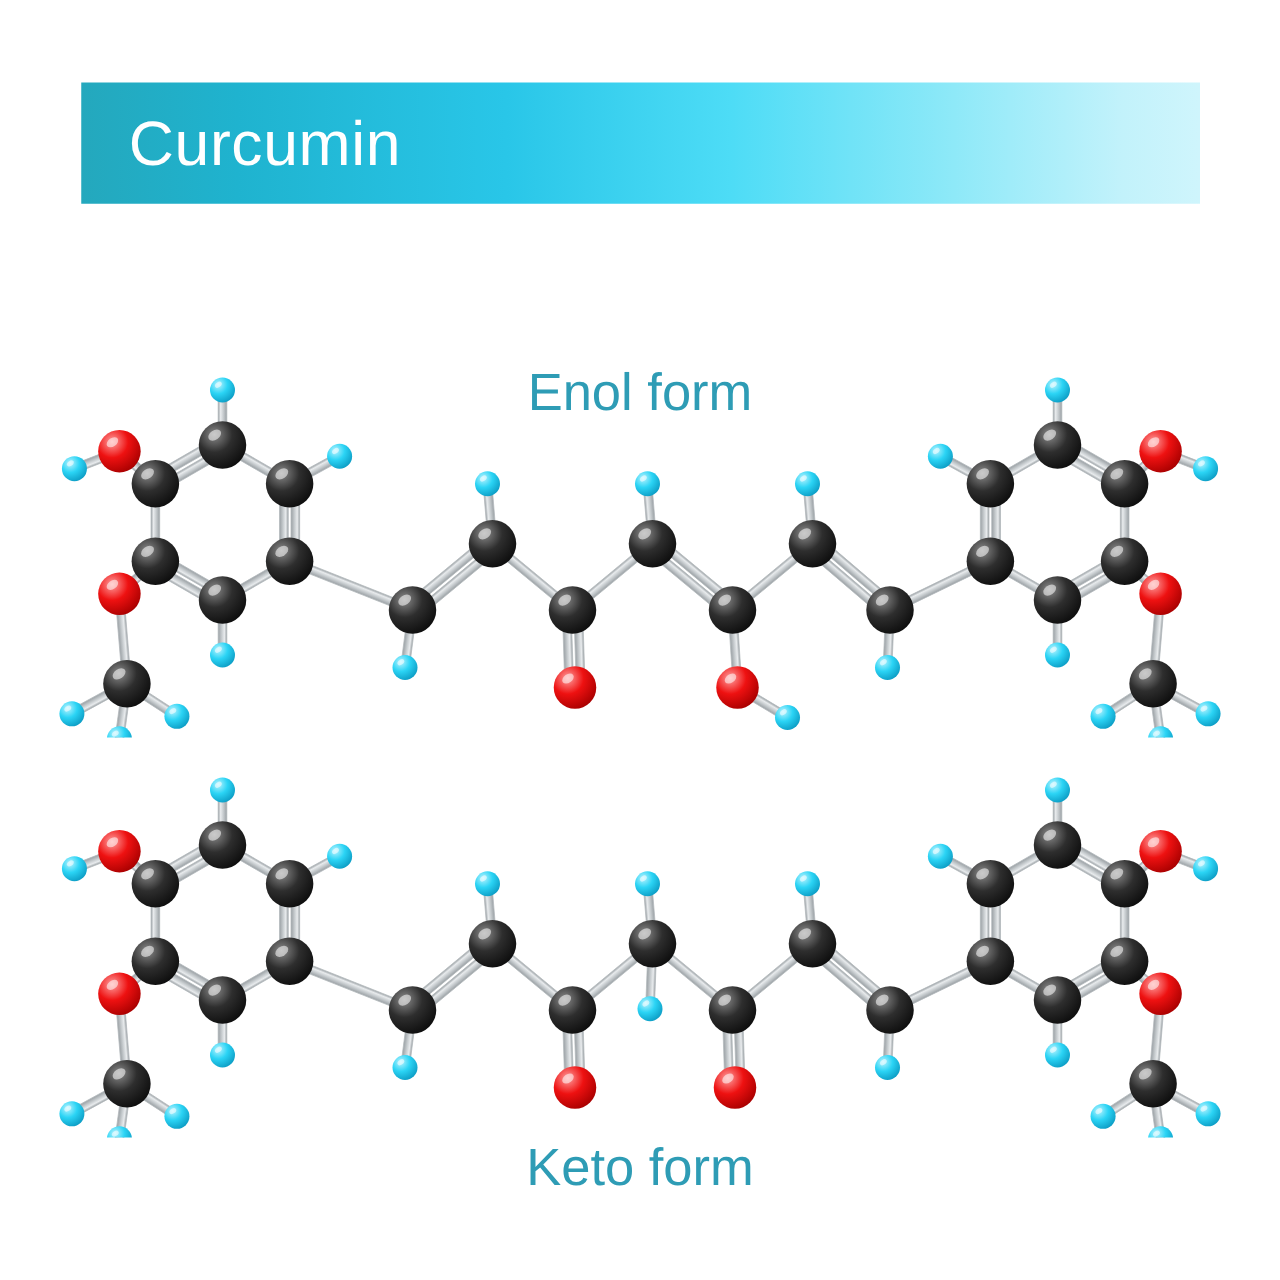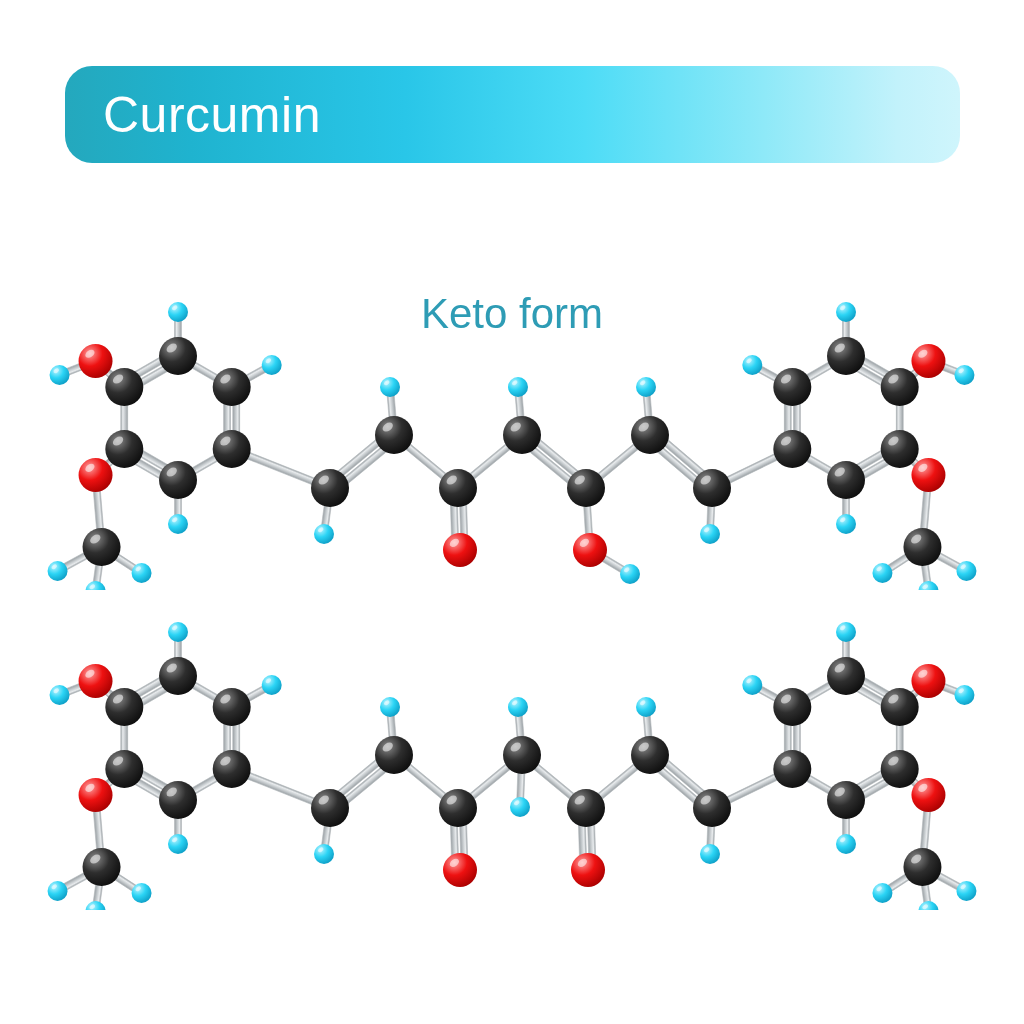--- a/index.html
+++ b/index.html
@@ -8,21 +8,21 @@
     font-family:"Liberation Sans","DejaVu Sans",sans-serif;
     overflow:hidden;position:relative;
   }
   #page{position:relative;width:1024px;height:1024px;background:#fff;}
 
   
   .header-bar{
     position:absolute;left:65px;top:66px;width:895px;height:97px;
     background:linear-gradient(to right,#24a8bd 0%,#1fb3cf 14%,#29c6e8 38%,#4ddcf6 58%,#8ee9f8 78%,#c2f2fb 93%,#cff5fc 100%);
     display:flex;align-items:center;justify-content:space-between;
-    box-sizing:border-box;padding:0 26px 0 38px;border-radius:27px;
+    box-sizing:border-box;padding:0 26px 0 38px;
   }
   .title{
     color:#ffffff;font-size:50px;font-weight:400;letter-spacing:0.5px;
     line-height:1;white-space:nowrap;
   }
   .formula{
     color:#111111;font-size:50px;font-weight:400;line-height:1;
     white-space:nowrap;
   }
   .formula sub{font-size:0.60em;vertical-align:-0.26em;}
@@ -42,21 +42,22 @@
 </style>
 </head>
 <body>
 
 <div id="page">
 
   <div class="header-bar">
     <div class="title">Curcumin</div>
   </div>
 
-  <div id="enol-label" class="form-label">Keto form</div>
+  <div id="enol-label" class="form-label">Enol form</div>
+  <div id="keto-label" class="form-label">Keto form</div>
 
   <svg id="enol-mol" class="mol" width="1024" height="290" viewBox="0 0 1024 290">
       <defs>
         <radialGradient id="gC_enol-mol" cx="33%" cy="28%" r="78%">
           <stop offset="0%" stop-color="#8a8a8a"></stop>
           <stop offset="48%" stop-color="#2e2e2e"></stop>
           <stop offset="100%" stop-color="#0d0d0d"></stop>
         </radialGradient>
         <radialGradient id="gO_enol-mol" cx="33%" cy="28%" r="78%">
           <stop offset="0%" stop-color="#ff9d9d"></stop>

